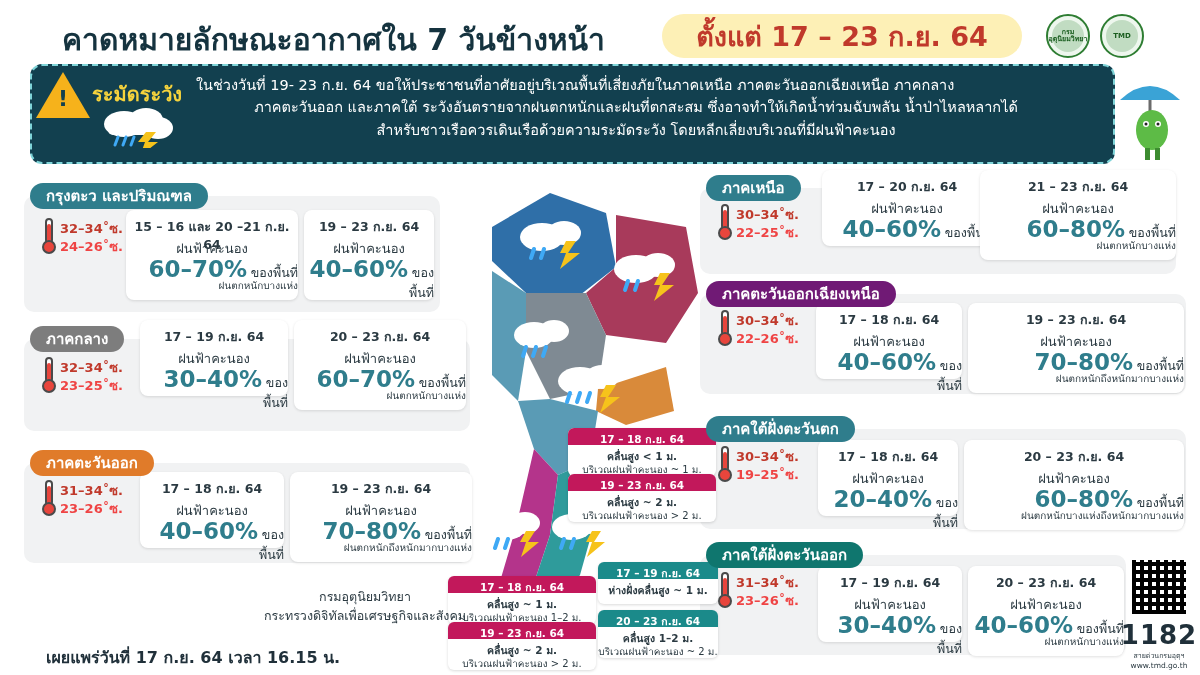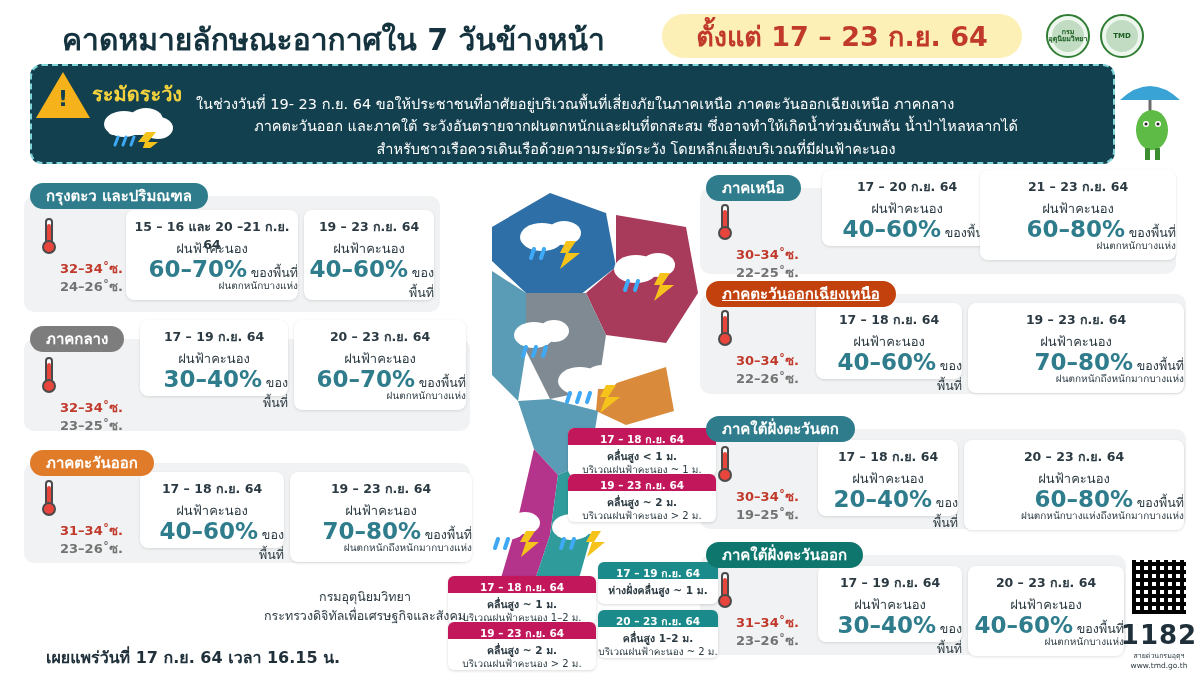--- a/index.html
+++ b/index.html
@@ -46,21 +46,21 @@
   .tri-ex { position:absolute; left:0; top:14px; width:54px; text-align:center;
     font-size:22px; font-weight:bold; color:#12404f; }
   .warn-label {
     position:absolute; left:92px; top:78px; font-size:20px; font-weight:bold; color:#f6d33c;
   }
   .warn-cloud {
     position:absolute; left:96px; top:104px; width:86px; height:44px;
   }
   .warn-text {
     position:absolute; left:196px; top:74px; width:880px;
-    color:#ffffff; font-size:14.5px; line-height:1.55; text-align:center;margin-top:19px;
+    color:#ffffff; font-size:14.5px; line-height:1.55; text-align:center;
   }
   .warn-text .l1 { text-align:left; }
   .warn-mascot { position:absolute; left:1112px; top:70px; width:76px; height:96px; }
 
   
   .reg-title {
     position:absolute; height:26px; border-radius:13px; color:#fff;
     font-size:15px; font-weight:bold; display:flex; align-items:center;
     padding:0 16px; z-index:5;
   }
@@ -78,22 +78,22 @@
   .card-l1 { position:absolute; left:0; right:0; top:28px; text-align:center; font-size:13px; color:#2b3a42; }
   .card-l2 { position:absolute; left:0; right:0; top:46px; text-align:right; font-size:12px; color:#2b3a42; }
   .pct { font-size:23px; font-weight:bold; color:#2f7d8c; }
   .pct-lbl { font-size:12.5px; color:#2b3a42; }
   .note { position:absolute; left:0; right:0; bottom:7px; text-align:right; font-size:10px; color:#2b3a42;padding-left:38px; }
 
   .thermo { position:absolute; width:18px; }
   .th-body { position:absolute; left:5px; top:0; width:8px; height:26px; background:#fff; border:2px solid #4a4a4a; border-radius:5px; }
   .th-fill { position:absolute; left:7px; top:6px; width:4px; height:18px; background:#e8453c; border-radius:2px; }
   .th-bulb { position:absolute; left:2px; top:22px; width:14px; height:14px; background:#e8453c; border:2px solid #4a4a4a; border-radius:50%; }
-  .temp { position:absolute; font-size:13px; font-weight:bold; color:#c0392b; line-height:1.35;margin-top:40px; }
-  .temp .low { color:#737373; }
+  .temp { position:absolute; font-size:13px; font-weight:bold; color:#c0392b; line-height:1.35; }
+  .temp .low { color:#ef4444; }
 
   
   .seabox { position:absolute; background:#fff; border-radius:6px; box-shadow:0 1px 3px rgba(0,0,0,.15); }
   .seabox .d { position:absolute; left:0; right:0; top:3px; text-align:center; font-size:10.5px; font-weight:bold; color:#fff; }
   .seabox .t1 { position:absolute; left:0; right:0; top:20px; text-align:center; font-size:10.5px; color:#2b3a42; font-weight:bold; }
   .seabox .t2 { position:absolute; left:0; right:0; top:34px; text-align:center; font-size:10px; color:#2b3a42; }
   .dband { position:absolute; left:0; right:0; top:0; height:17px; border-radius:6px 6px 0 0; }
 
   
   .map { position:absolute; left:430px; top:175px; width:300px; height:470px; }
@@ -326,21 +326,21 @@
 <div class="card" style="left:980px; top:170px; width:196px; height:90px;">
   <div class="card-date">21 – 23 ก.ย. 64</div>
   <div class="card-l1">ฝนฟ้าคะนอง</div>
   <div class="card-l2">
     <span class="pct">60–80%</span>
     <span class="pct-lbl">ของพื้นที่</span>
   </div>
   <div class="note">ฝนตกหนักบางแห่ง</div>
 </div>
 
-<div class="reg-title" style="left:706px; top:281px; background:#c2410c;text-decoration:underline;">ภาคตะวันออกเฉียงเหนือ</div>
+<div class="reg-title" style="left:706px; top:281px; background:#701a75;">ภาคตะวันออกเฉียงเหนือ</div>
 <div class="panel" style="left:700px; top:294px; width:486px; height:100px;"></div>
 <div class="thermo" style="left:716px; top:310px; height:38px;">
   <div class="th-body"></div>
     <div class="th-fill"></div>
     <div class="th-bulb"></div>
 </div>
 <div class="temp" style="left:736px; top:312px;">
   <div>30–34˚ซ.</div>
   <div class="low">22–26˚ซ.</div>
 </div>

